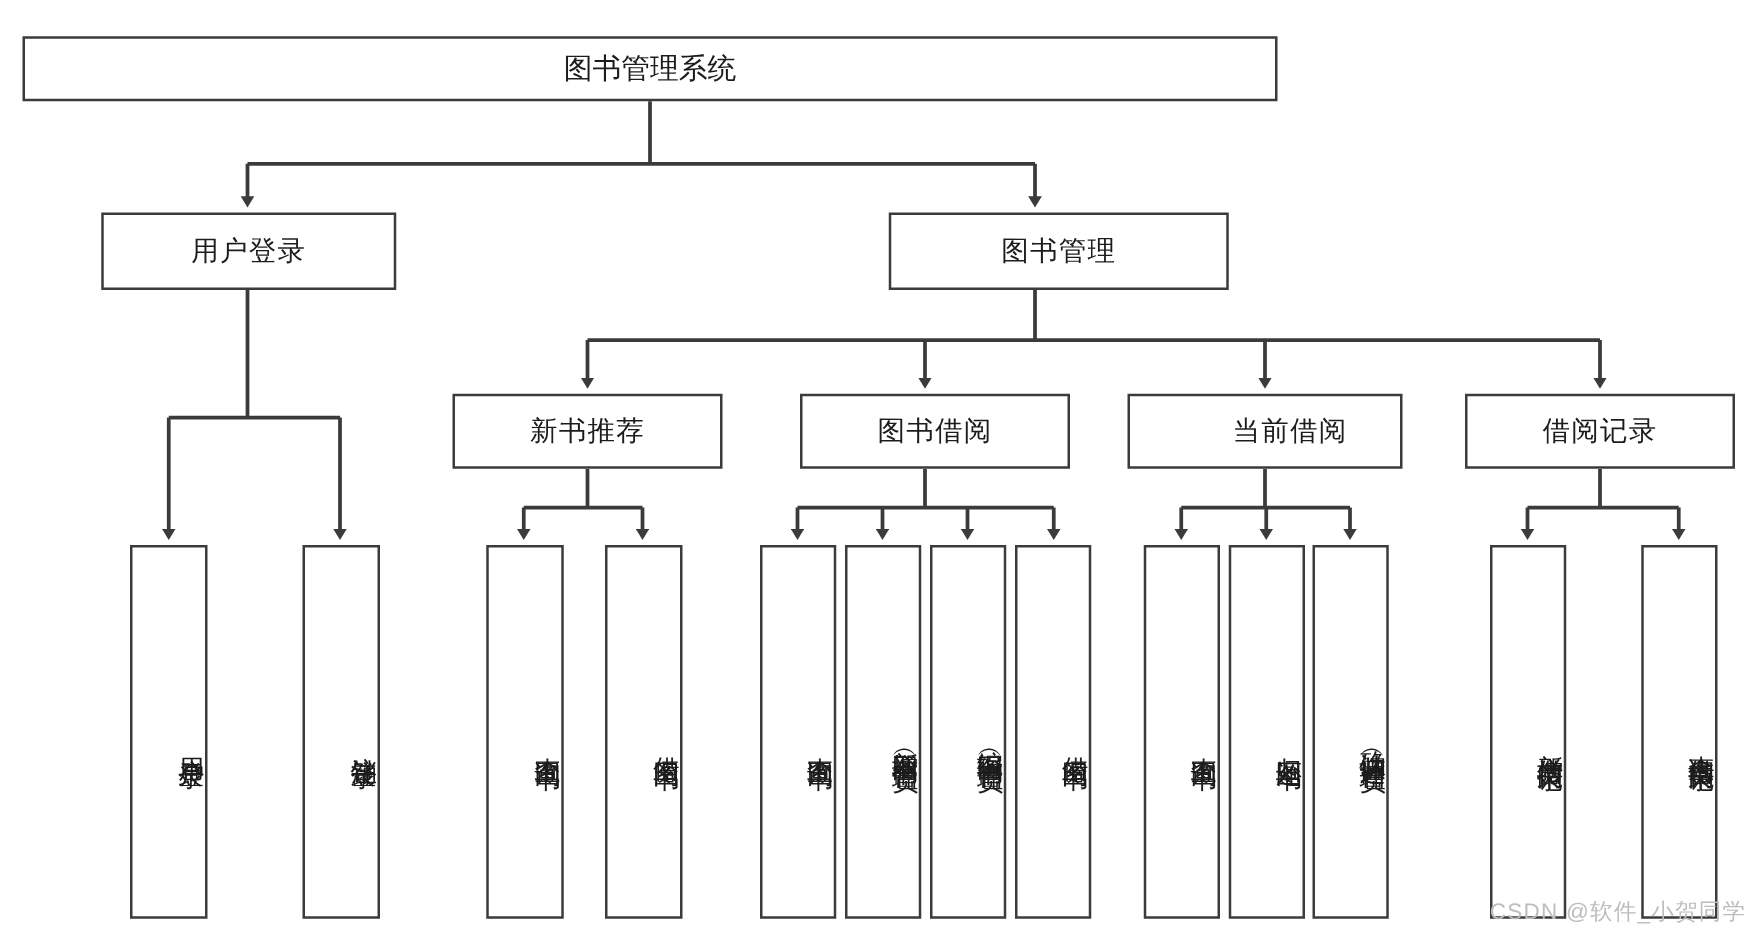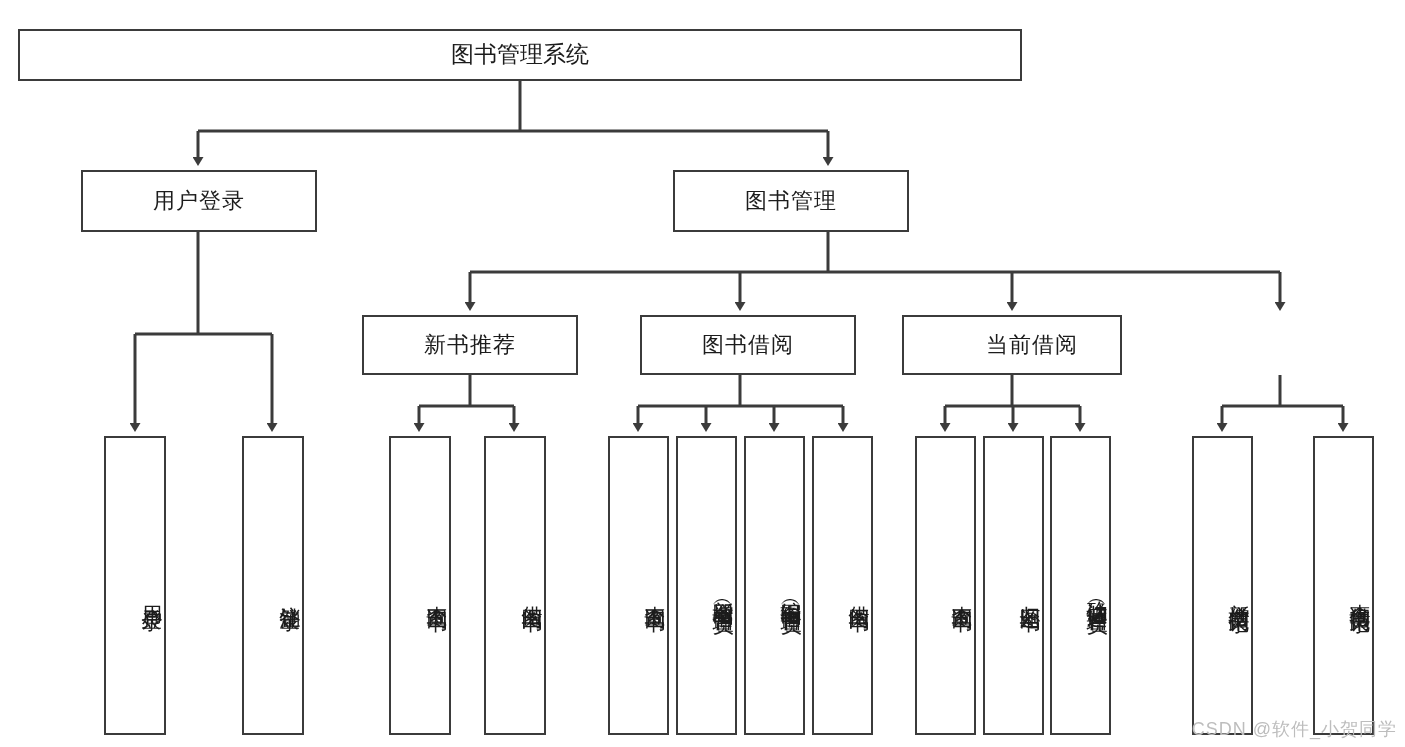--- a/index.html
+++ b/index.html
@@ -124,32 +124,35 @@
     </g>
   </svg>
 
   <div class="node root" style="left:18px; top:14px; width:1004px; height:52px;margin-top:15px;">
     <span>图书管理系统</span>
   </div>
 
   <div class="node horiz" style="left:81px; top:170px; width:236px; height:62px;">
     <span>用户登录</span>
   </div>
-  <div class="node horiz" style="left:673px; top:170px; width:236px; height:62px;">
+  <div class="node horiz" style="left:711px; top:170px; width:272px; height:62px;">
     <span>图书管理</span>
   </div>
 
   <div class="node horiz" style="left:362px; top:315px; width:216px; height:60px;">
     <span>新书推荐</span>
   </div>
   <div class="node horiz" style="left:640px; top:315px; width:216px; height:60px;">
     <span>图书借阅</span>
   </div>
   <div class="node horiz" style="left:902px; top:315px; width:220px; height:60px;padding-left:40px;">
     <span>当前借阅</span>
+  </div>
+  <div class="node horiz" style="left:1172px; top:315px; width:216px; height:60px;">
+    <span>借阅记录</span>
   </div>
 
   <div class="node vert" style="left:104px; top:436px; width:62px; height:299px;">
     <span class="vtext">用户登录</span>
   </div>
   <div class="node vert" style="left:242px; top:436px; width:62px; height:299px;">
     <span class="vtext">注销登录</span>
   </div>
 
   <div class="node vert" style="left:389px; top:436px; width:62px; height:299px;">

